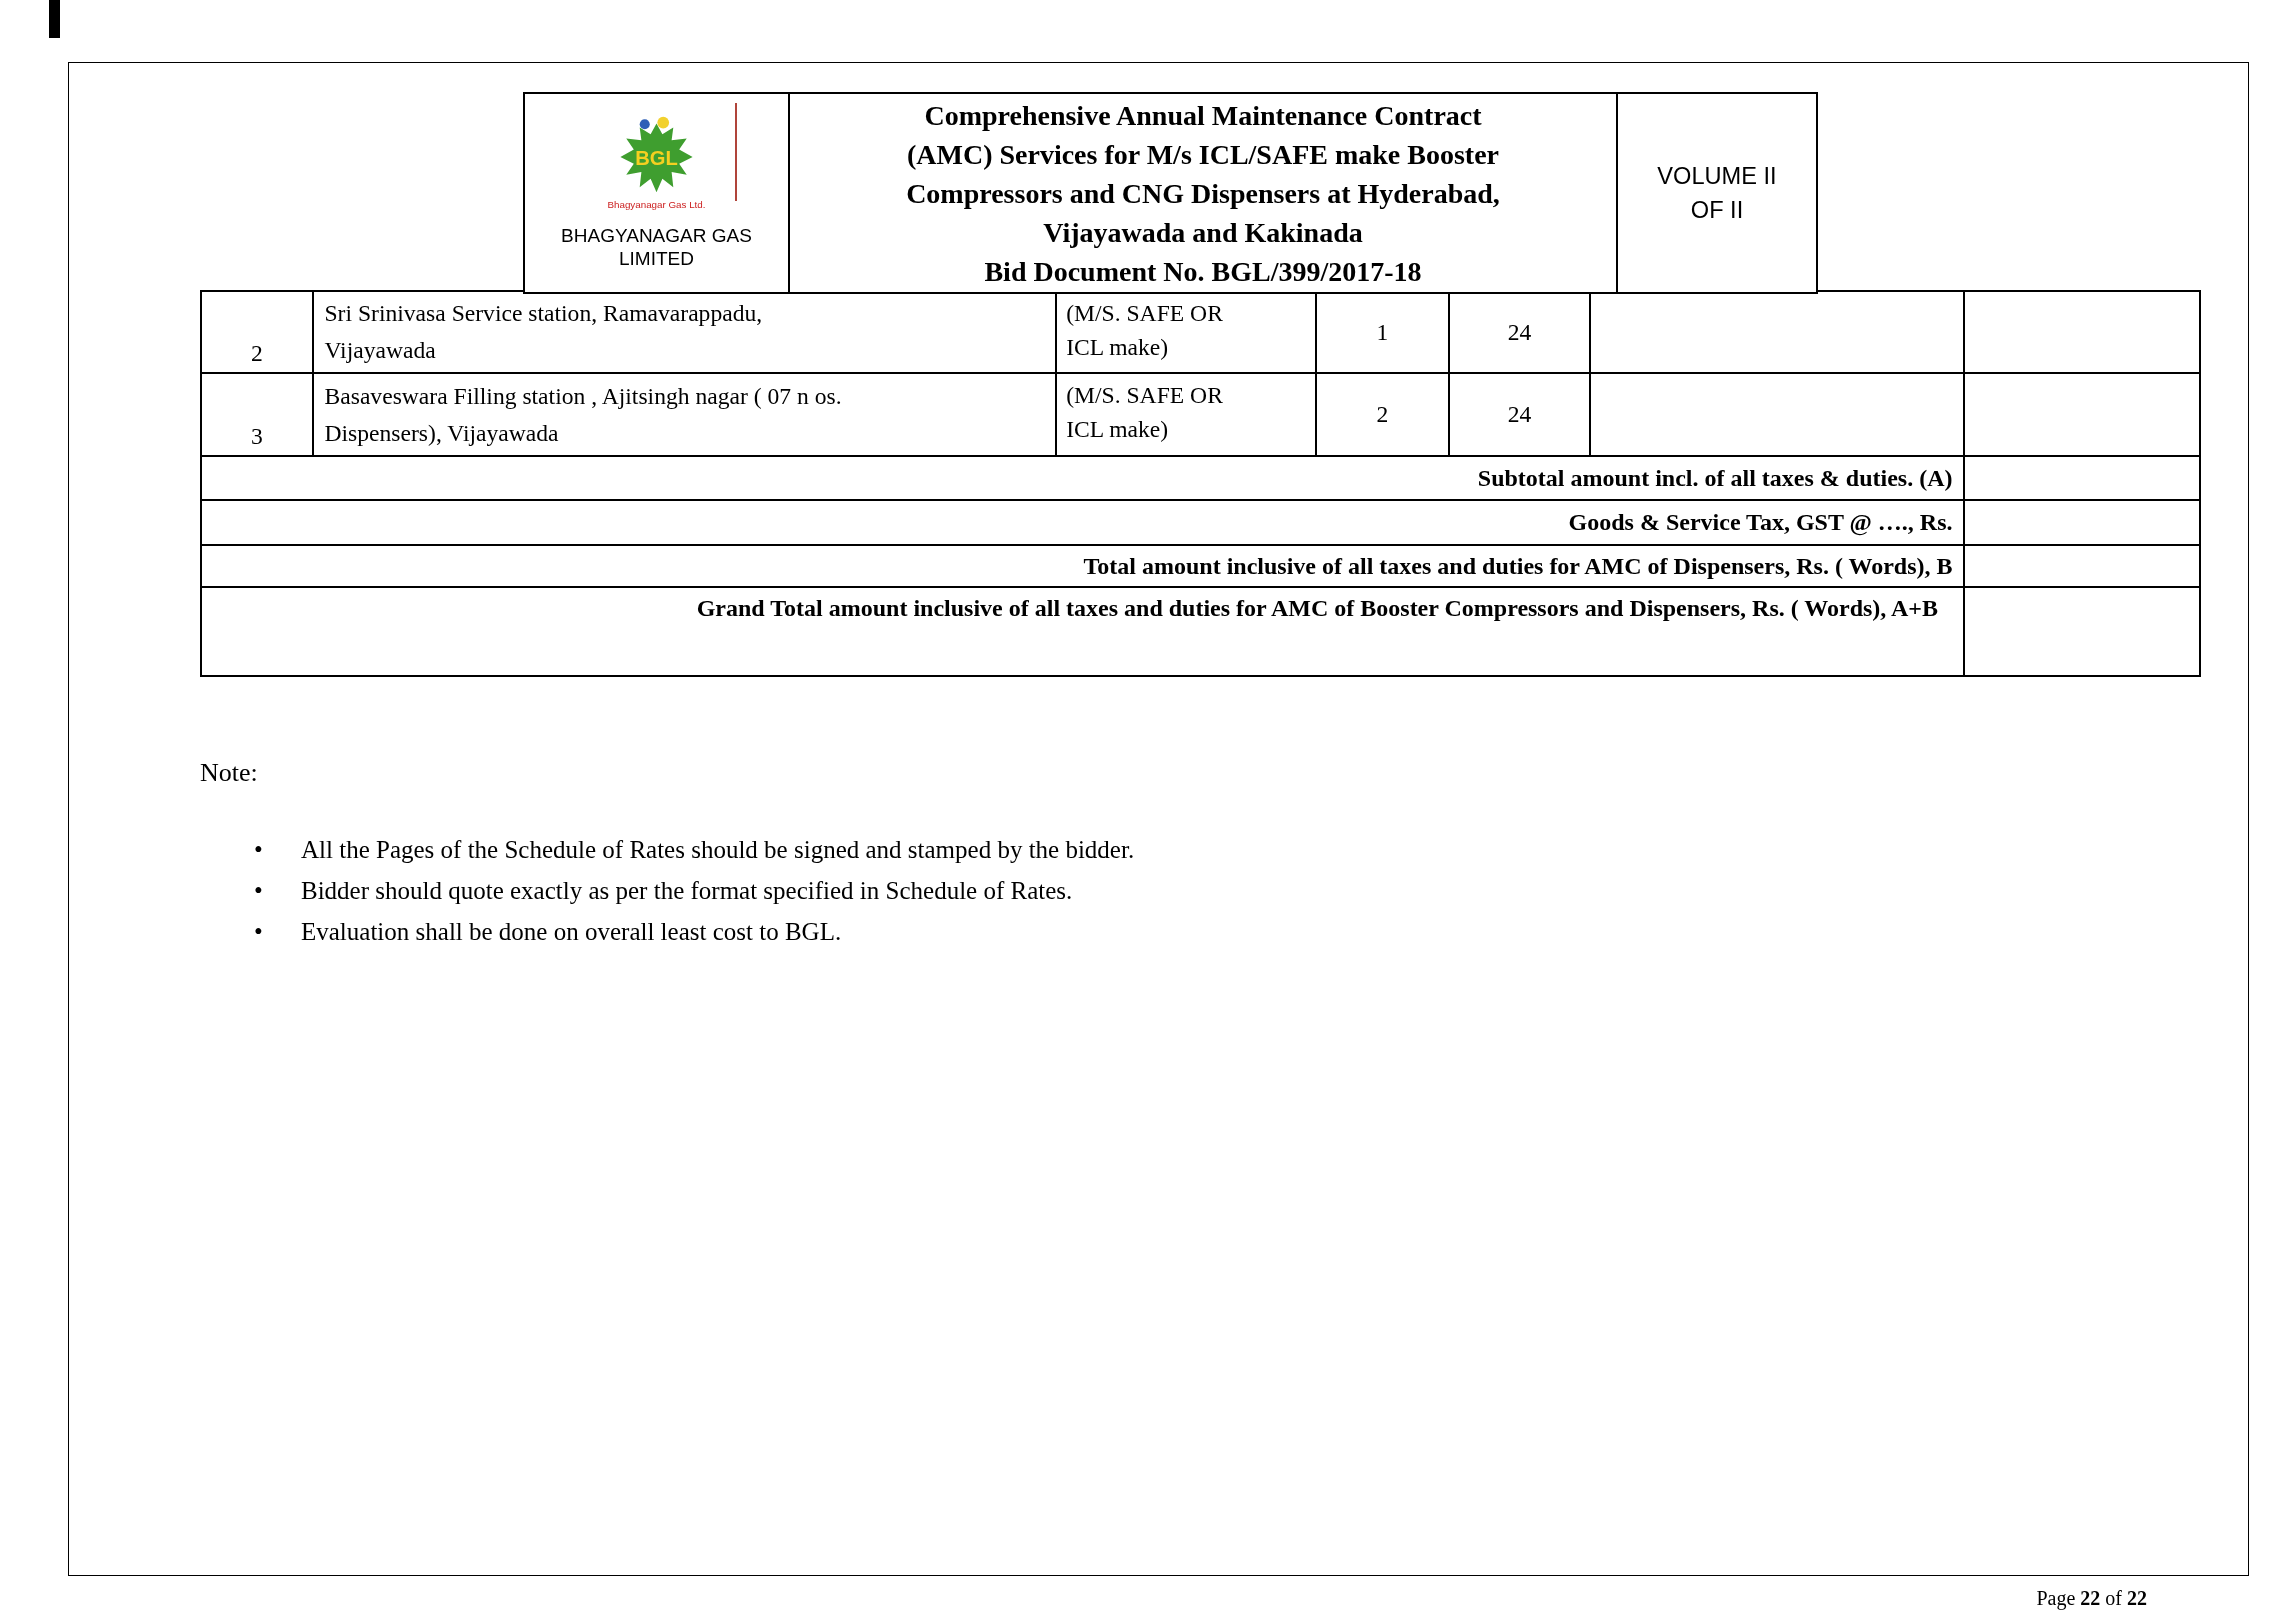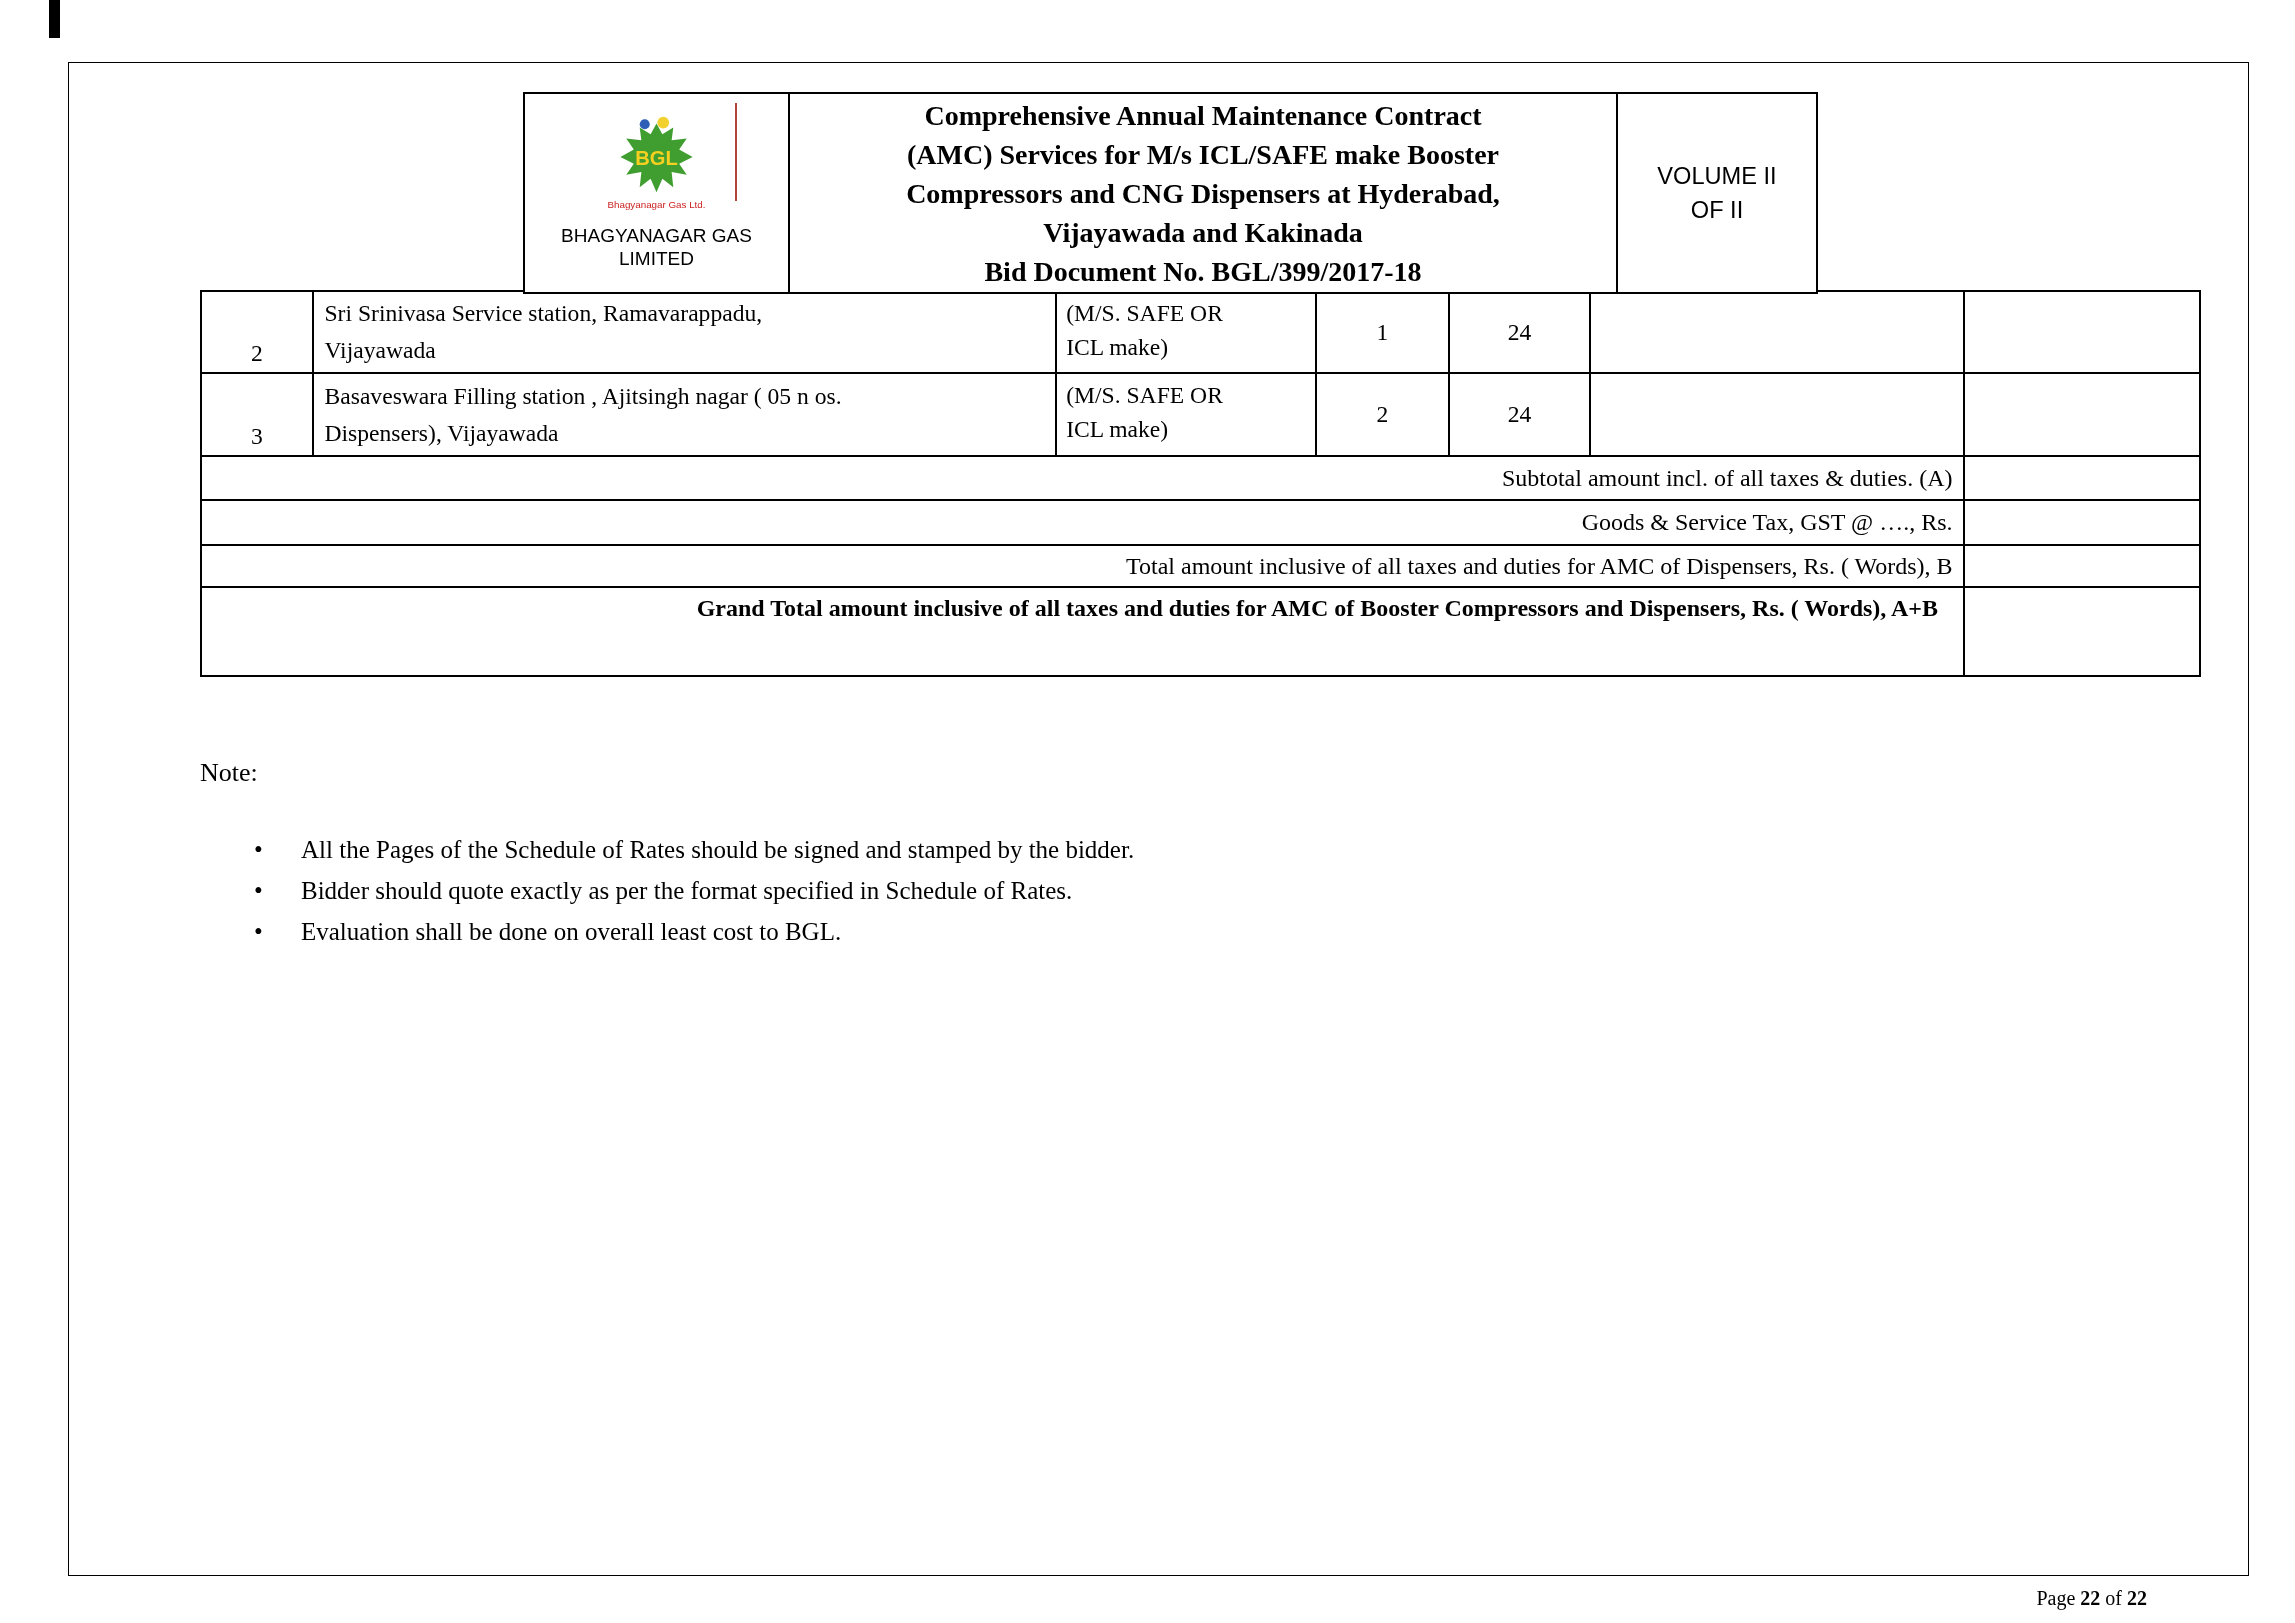--- a/index.html
+++ b/index.html
@@ -21,21 +21,21 @@
   .volume-cell{width:196px;text-align:center;font-family:"Liberation Sans", sans-serif;font-size:23.6px;line-height:34px;white-space:pre-line;}
 
   
   .main-table{position:absolute;left:200px;top:290px;width:2000px;border-collapse:collapse;table-layout:fixed;font-size:23.6px;z-index:1;}
   .main-table td{border:2px solid #000;}
   td.sl-cell{text-align:center;vertical-align:bottom;padding-bottom:5.2px;}
   td.station-cell{text-align:left;vertical-align:middle;padding-left:10.5px;white-space:pre-line;line-height:37px;}
   td.make-cell{vertical-align:top;text-align:left;padding:3.9px 6.5px 0 9.2px;white-space:pre-line;line-height:34px;}
   td.qty-cell{text-align:center;vertical-align:middle;}
   td.blank-cell{}
-  td.summary-label-cell{font-weight:normal;text-align:right;padding-right:10.5px;font-size:24px;vertical-align:middle;margin-left:31px;}
+  td.summary-label-cell{font-weight:bold;text-align:right;padding-right:10.5px;font-size:24px;vertical-align:middle;margin-left:31px;}
   td.grand-label-cell{font-weight:bold;text-align:right;padding-right:25px;font-size:24px;vertical-align:top;padding-top:6.5px;}
 
   
   .note-label{position:absolute;left:200px;top:758px;font-size:26px;}
   .bullet-list{position:absolute;left:254px;top:836px;font-size:25px;}
   .bullet-item{display:flex;align-items:flex-start;height:41px;}
   .bullet-glyph{width:47px;flex:0 0 47px;}
 
   
   .page-footer{position:absolute;top:1587px;right:148px;font-size:20px;white-space:pre;}
@@ -90,21 +90,21 @@
 Vijayawada</td>
       <td class="make-cell">(M/S. SAFE OR
 ICL make)</td>
       <td class="qty-cell">1</td>
       <td class="qty-cell">24</td>
       <td class="blank-cell"></td>
       <td class="blank-cell"></td>
     </tr>
     <tr style="height:83px">
       <td class="sl-cell">3</td>
-      <td class="station-cell">Basaveswara Filling station , Ajitsingh nagar  ( 05 n os.
+      <td class="station-cell">Basaveswara Filling station , Ajitsingh nagar  ( 07 n os.
 Dispensers), Vijayawada</td>
       <td class="make-cell">(M/S. SAFE OR
 ICL make)</td>
       <td class="qty-cell">2</td>
       <td class="qty-cell">24</td>
       <td class="blank-cell"></td>
       <td class="blank-cell"></td>
     </tr>
     <tr style="height:44px">
       <td class="summary-label-cell" colspan="6">Subtotal amount incl. of all taxes &amp; duties.  (A)</td>

